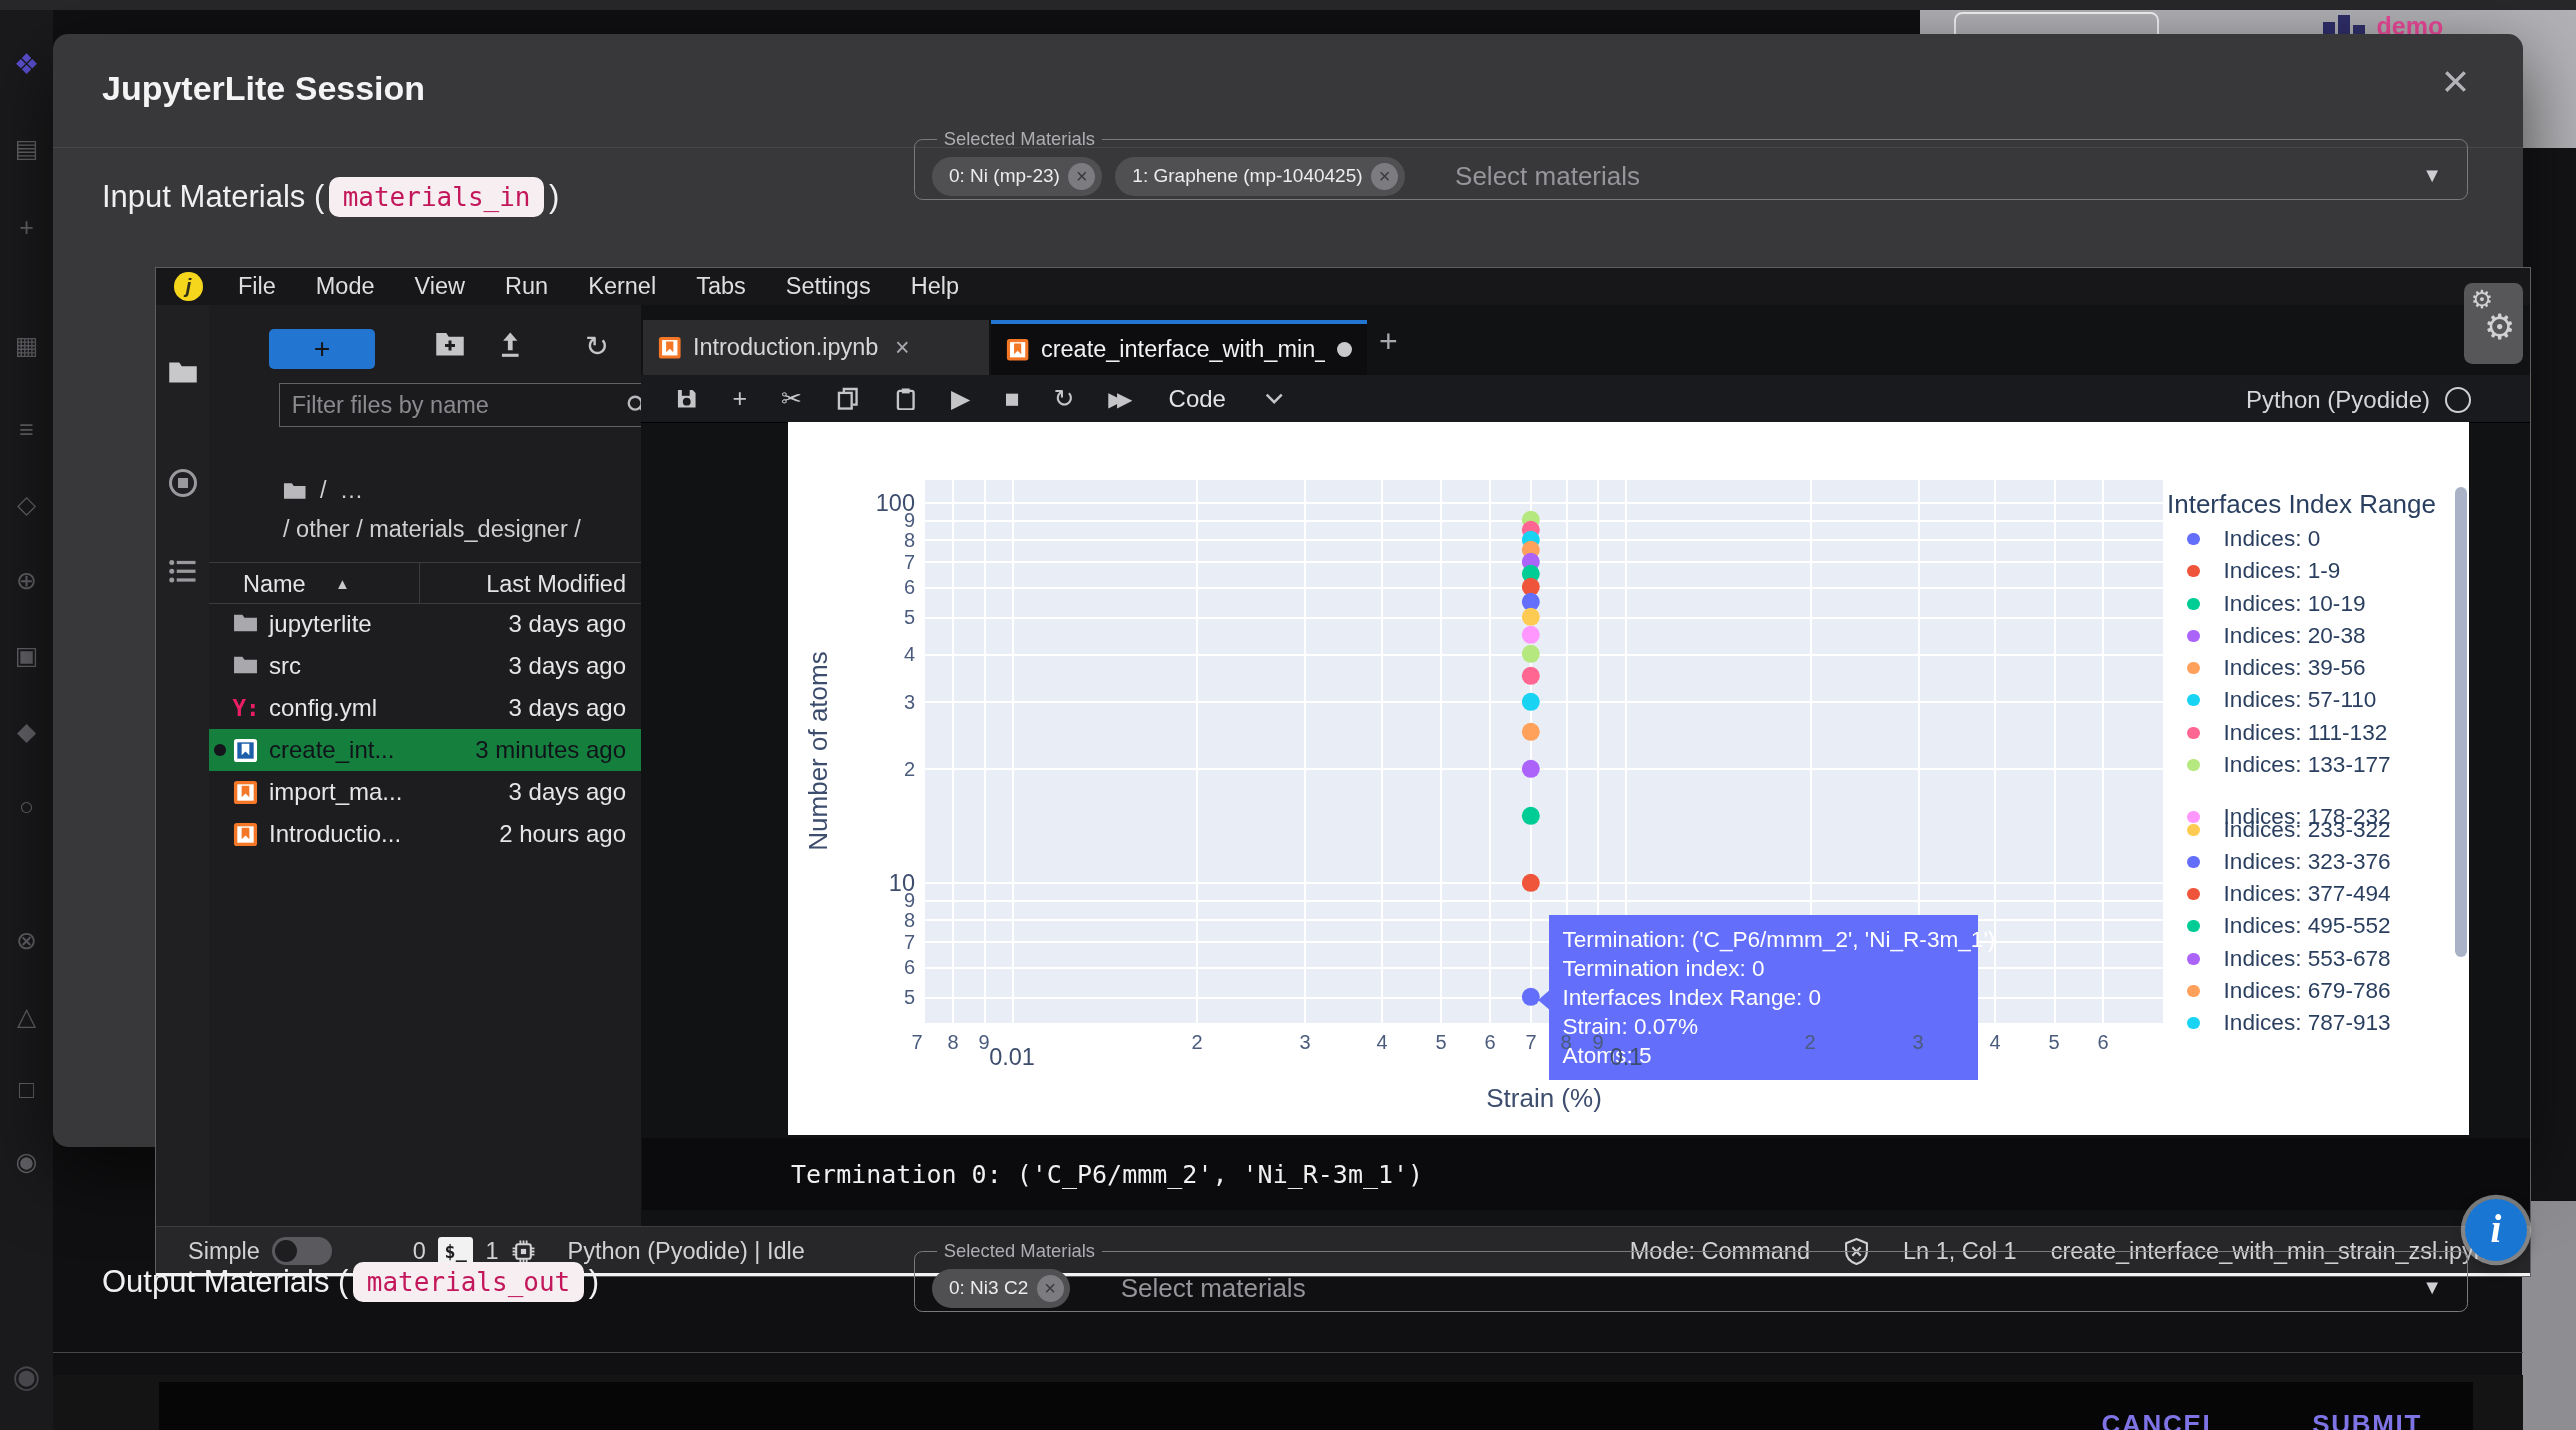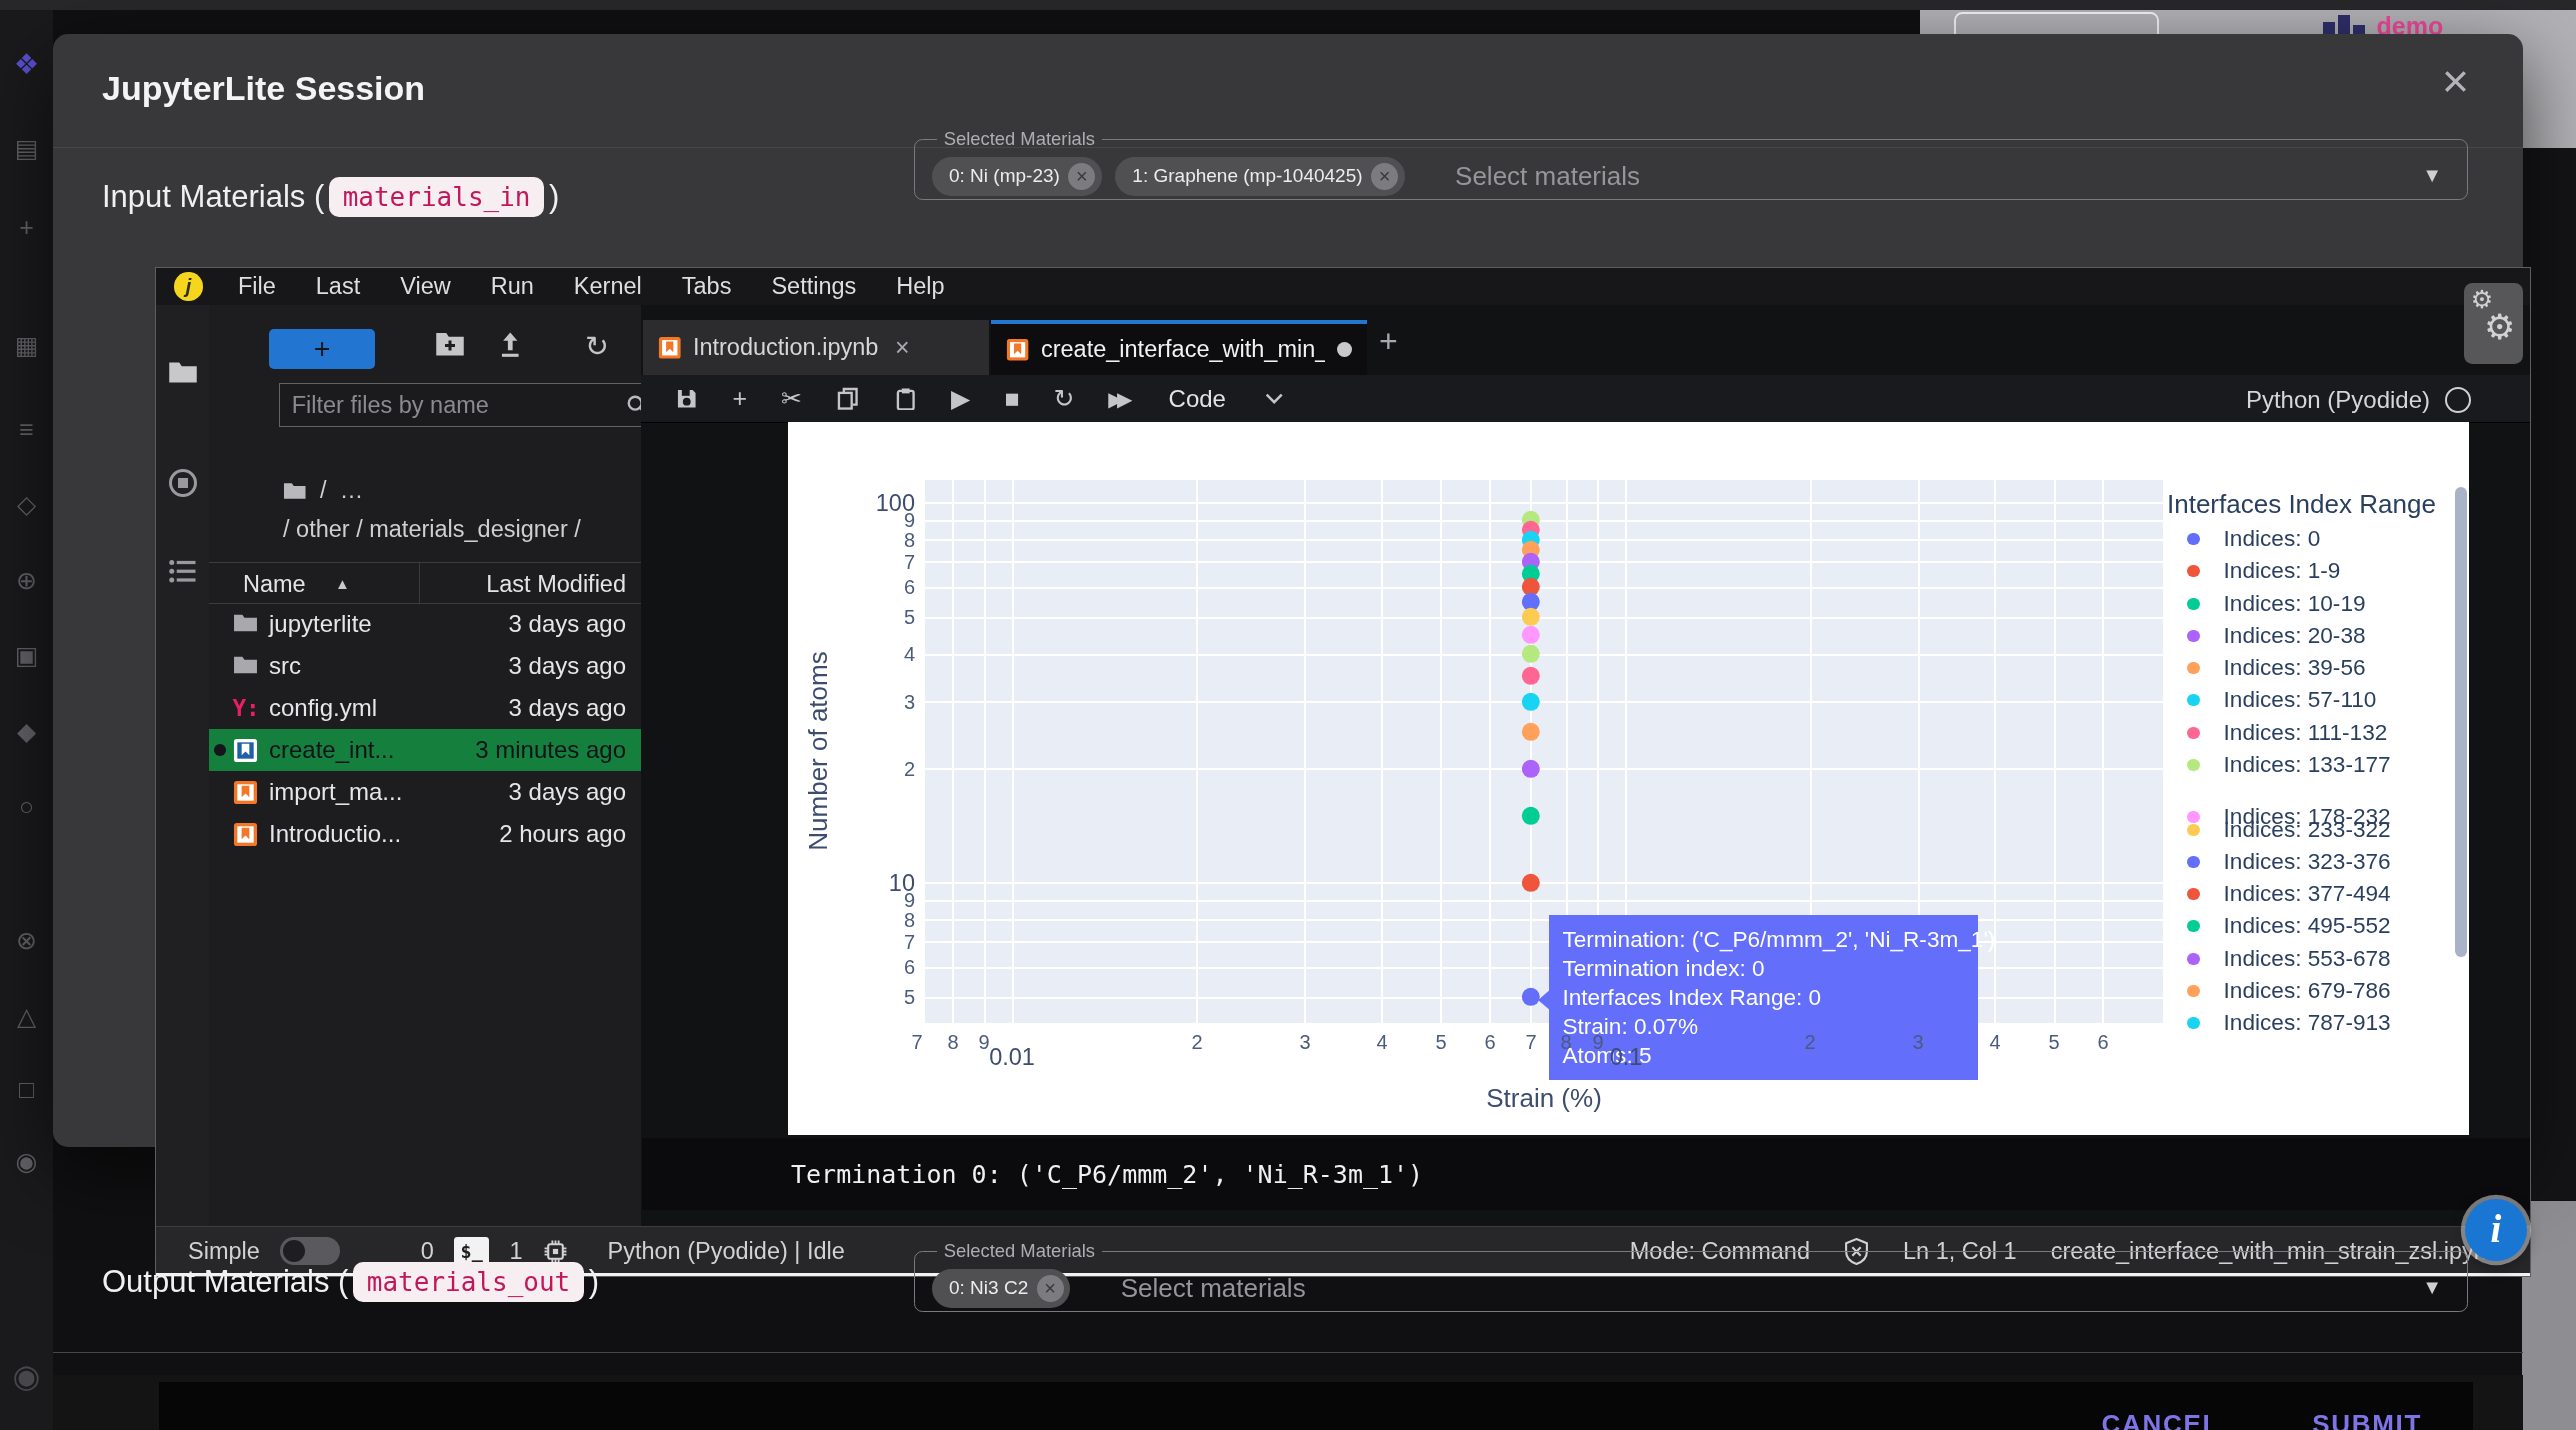--- a/index.html
+++ b/index.html
@@ -108,21 +108,21 @@
   #tooltip{left:761px;top:493px;width:429px;background:#636efa;color:#fff;padding:10px 13.4px;box-sizing:border-box;}
   #tooltip .tl{font-size:22.6px;line-height:29px;white-space:nowrap;}
   #tooltip-arrow{left:750px;top:567px;width:0;height:0;border-top:11px solid transparent;
                  border-bottom:11px solid transparent;border-right:13.4px solid #636efa;}
   
   #console{left:486px;top:870px;width:1888px;height:72px;background:#0b0b0d;display:flex;align-items:center;}
   #console .cline{margin-left:149px;font-family:"DejaVu Sans Mono",monospace;font-size:25px;color:#f0f0f0;white-space:pre;}
   
   #jstatus{left:0;top:958px;width:2374px;height:48px;background:#27272a;border-top:0.8px solid #3d3d40;
            display:flex;align-items:center;color:#d2d2d5;font-size:23.5px;}
-  #jstatus .sseg{display:flex;align-items:center;gap:20px;}
+  #jstatus .sseg{display:flex;align-items:center;gap:12px;}
   #toggle{width:60px;height:28.5px;border-radius:14.3px;background:#5a5a5e;position:relative;}
   #toggle .knob{position:absolute;left:3.4px;top:3.4px;width:22px;height:22px;border-radius:50%;background:#1e1e21;}
   #term-badge{background:#f2f2f3;color:#202023;border-radius:3.4px;font-family:"DejaVu Sans Mono",monospace;
               font-size:18.4px;padding:3.4px 6.7px;font-weight:bold;}
   #white-line{left:0;top:1005px;width:2374px;height:3.4px;background:#f2f2f3;}
   
   #footer{left:0;top:1353px;width:2470px;display:flex;justify-content:flex-end;gap:92px;
           padding:22px 101px 0 0;box-sizing:border-box;}
   .foot-btn{color:#7f74e6;font-size:26px;font-weight:bold;letter-spacing:1.7px;}
   
@@ -193,21 +193,21 @@
         </span>
       <span class="placeholder">Select materials</span>
     </div>
     <span class="dd-arrow">▼</span>
   </fieldset>
 
   <div class="abs" id="jframe">
     <div class="abs" id="jmenu">
       <span class="logo">j</span>
     <span class="mitem">File</span>
-        <span class="mitem">Last</span>
+        <span class="mitem">Mode</span>
         <span class="mitem">View</span>
         <span class="mitem">Run</span>
         <span class="mitem">Kernel</span>
         <span class="mitem">Tabs</span>
         <span class="mitem">Settings</span>
         <span class="mitem">Help</span>
       </div>
 
     <div class="abs" id="jleft">
       <div class="abs jl-ico" style="top:55px">

